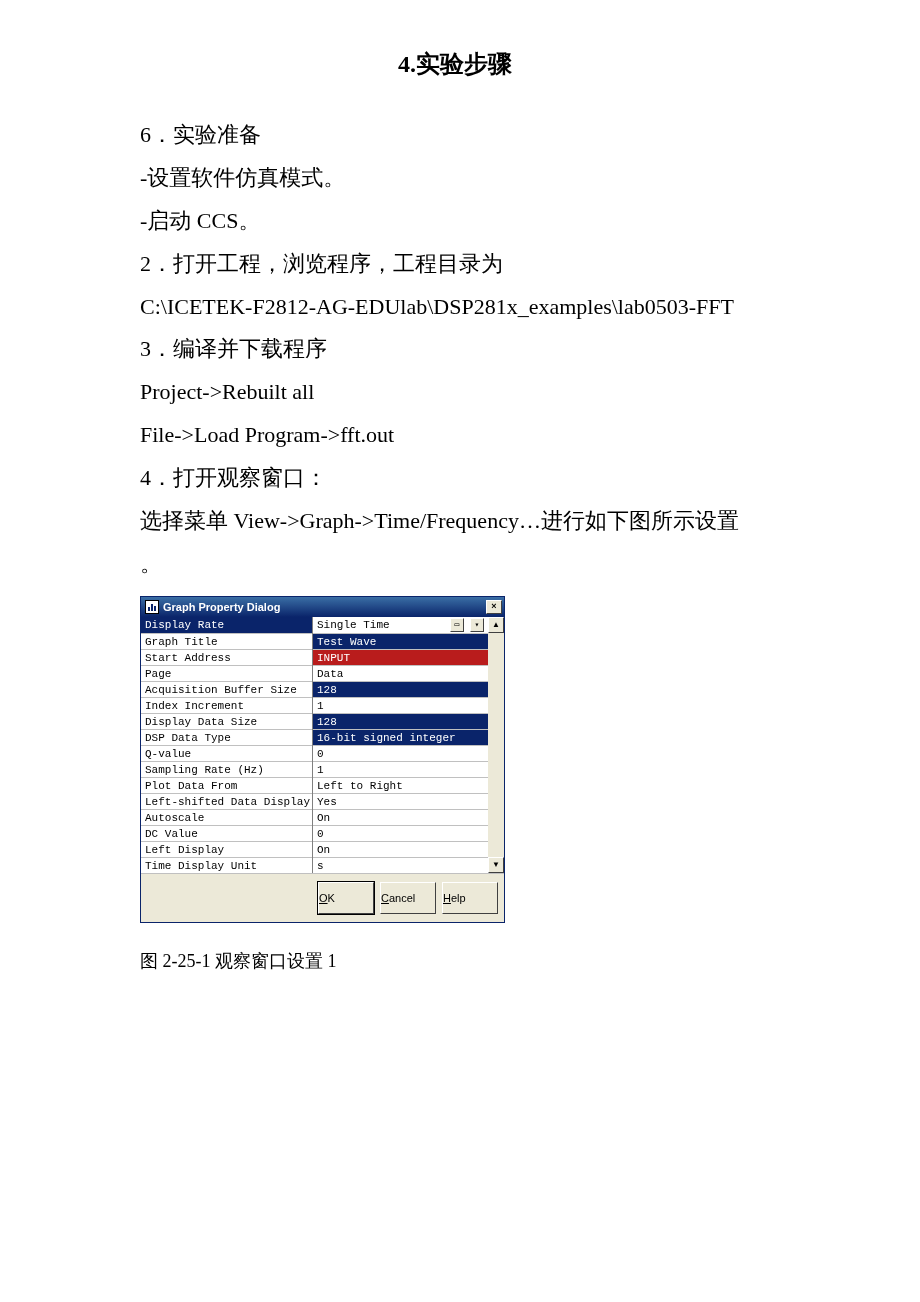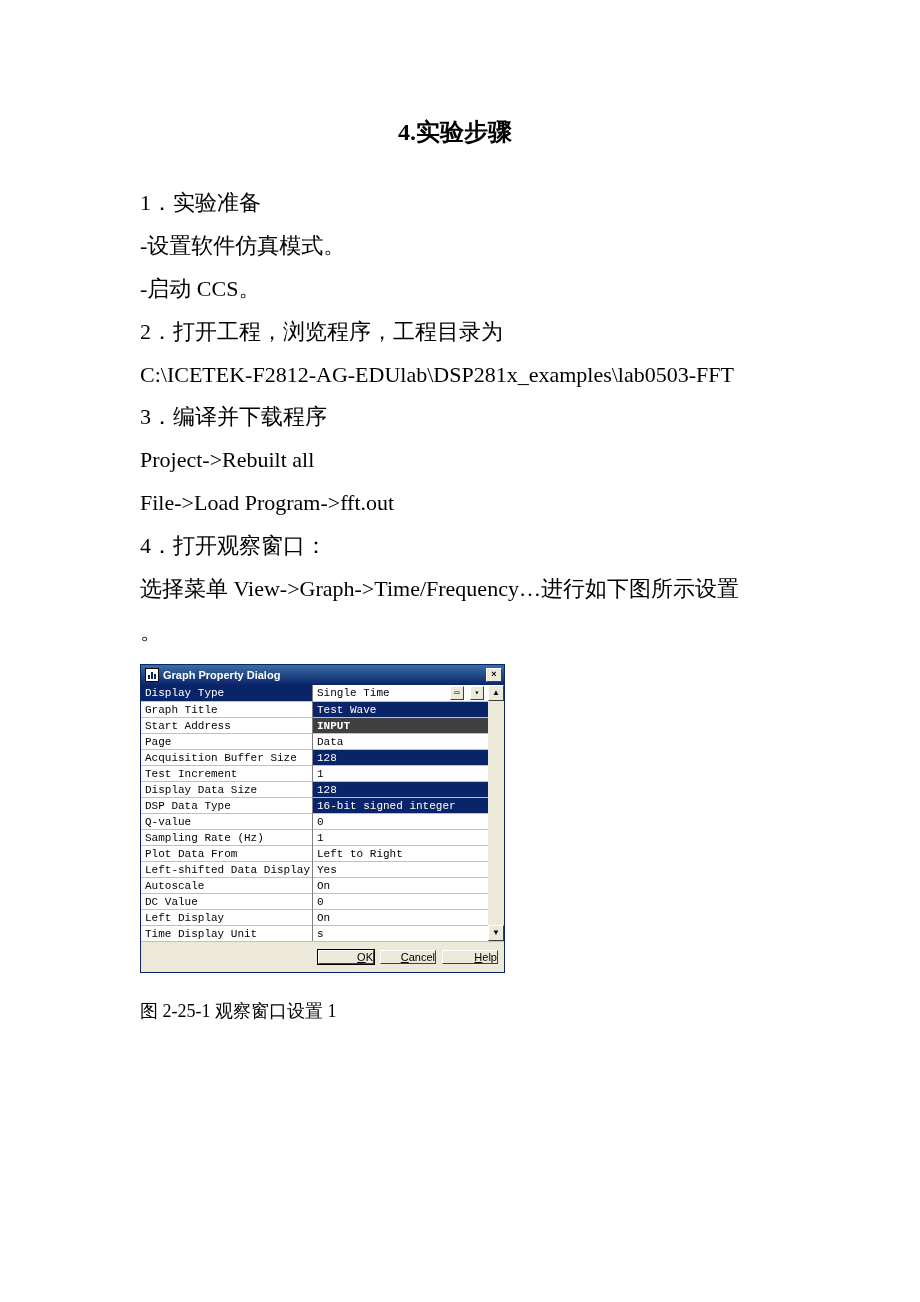--- a/index.html
+++ b/index.html
@@ -6,21 +6,21 @@
   body {
     margin: 0;
     padding: 0;
     background: #fff;
     font-family: "SimSun", "Times New Roman", serif;
     color: #000;
   }
   .page {
     width: 920px;
     min-height: 1302px;
-    padding: 116px 100px 60px 90px;
+    padding: 48px 100px 60px 90px;
     position: relative;
   }
   .heading {
     text-align: center;
     font-size: 24px;
     font-weight: bold;
     margin-bottom: 34px;
     font-family: "SimSun", serif;
   }
   .body-text {
@@ -153,47 +153,47 @@
   .btn-row {
     background:#ece9d8;
     padding: 8px 6px 8px 6px;
     display:flex;
     justify-content:flex-end;
     gap:6px;
     border-top:1px solid #c0c0c0;
   }
   .win-btn {
     width: 56px;
-    height: 14px;
+    height: 32px;
     background:#ece9d8;
     border:1px solid #fff;
     border-right-color:#404040;
     border-bottom-color:#404040;
     font-family: Tahoma, sans-serif;
     font-size:11px;
     cursor:pointer;
-    display:flex;align-items:center;justify-content:flex-end;
+    display:flex;align-items:center;justify-content:flex-start;
   }
   .win-btn.default { outline:1px solid #000; }
   .caption {
     margin-left: 50px;
     margin-top: 26px;
     font-size: 18px;
   }
   .underline-acc { text-decoration: underline; }
 </style>
 </head>
 <body>
 
 <div class="page">
 
   <div class="heading">4.实验步骤</div>
 
   <div class="body-text">
-    <p>1．实验准备</p>
+    <p>6．实验准备</p>
     <p>-设置软件仿真模式。</p>
     <p>-启动 CCS。</p>
     <p>2．打开工程，浏览程序，工程目录为</p>
     <p>C:\ICETEK-F2812-AG-EDUlab\DSP281x_examples\lab0503-FFT</p>
     <p>3．编译并下载程序</p>
     <p> Project-&gt;Rebuilt all</p>
     <p> File-&gt;Load Program-&gt;fft.out</p>
     <p>4．打开观察窗口：</p>
     <p>选择菜单 View-&gt;Graph-&gt;Time/Frequency…进行如下图所示设置</p>
     <p class="hang-left">。</p>
@@ -209,47 +209,47 @@
               <rect x="5" y="3" width="2" height="7" fill="#0a246a"></rect>
               <rect x="8" y="5" width="2" height="5" fill="#0a246a"></rect>
             </svg>
         </span>
         <span class="titlebar-title">Graph Property Dialog</span>
         <span class="close-btn">×</span>
       </div>
 
       <div class="grid">
         <div class="col-labels" id="col-labels">
-            <div class="row row-sel-field" style="background: rgb(10, 36, 106); color: rgb(255, 255, 255);">Display Type</div>
+            <div class="row row-sel-field" style="background: rgb(10, 36, 106); color: rgb(255, 255, 255);">Display Rate</div>
             <div class="row">Graph Title</div>
             <div class="row">Start Address</div>
             <div class="row">Page</div>
             <div class="row">Acquisition Buffer Size</div>
-            <div class="row">Test Increment</div>
+            <div class="row">Index Increment</div>
             <div class="row">Display Data Size</div>
             <div class="row">DSP Data Type</div>
             <div class="row">Q-value</div>
             <div class="row">Sampling Rate (Hz)</div>
             <div class="row">Plot Data From</div>
             <div class="row">Left-shifted Data Display</div>
             <div class="row">Autoscale</div>
             <div class="row">DC Value</div>
             <div class="row">Left Display</div>
             <div class="row">Time Display Unit</div>
           </div>
         <div class="col-values" id="col-values">
             <div class="row">
               <div class="display-type-val">
                 <span class="dtv-text">Single Time</span>
                 <span class="mini-btn">▭</span>
                 <span class="mini-btn">▾</span>
               </div>
             </div>
             <div class="row" style="background: rgb(10, 36, 106); color: rgb(255, 255, 255);">Test Wave</div>
-            <div class="row" style="background: #404040; color: rgb(255, 255, 255); font-weight: bold;">INPUT</div>
+            <div class="row" style="background: #b91c1c; color: rgb(255, 255, 255);">INPUT</div>
             <div class="row">Data</div>
             <div class="row" style="background: rgb(10, 36, 106); color: rgb(255, 255, 255);">128</div>
             <div class="row">1</div>
             <div class="row" style="background: rgb(10, 36, 106); color: rgb(255, 255, 255);">128</div>
             <div class="row" style="background: rgb(10, 36, 106); color: rgb(255, 255, 255);">16-bit signed integer</div>
             <div class="row">0</div>
             <div class="row">1</div>
             <div class="row">Left to Right</div>
             <div class="row">Yes</div>
             <div class="row">On</div>

